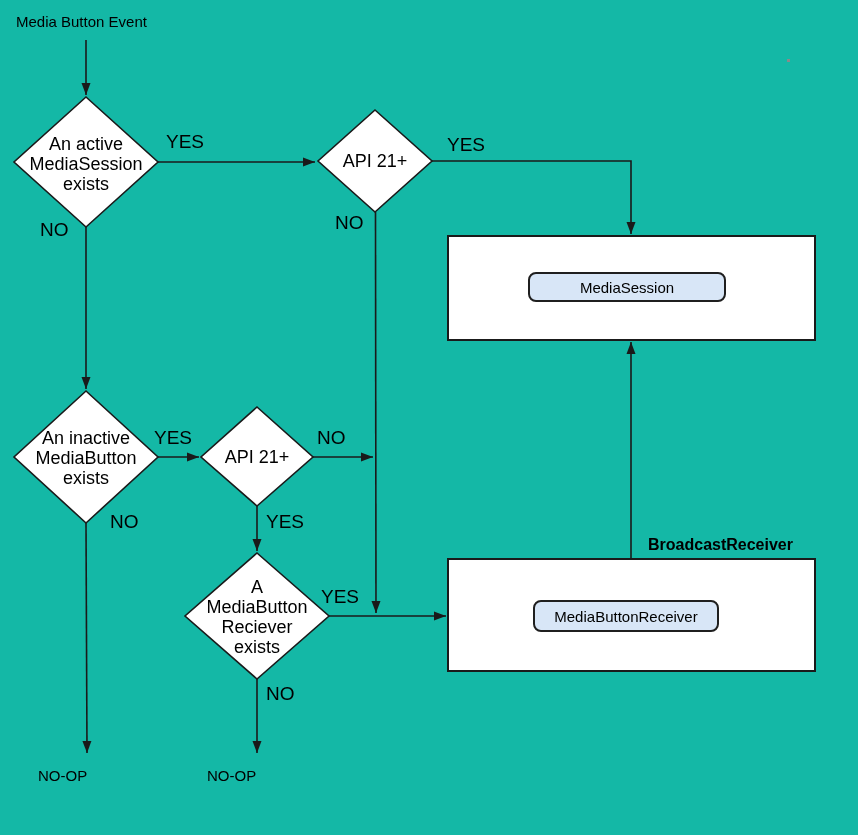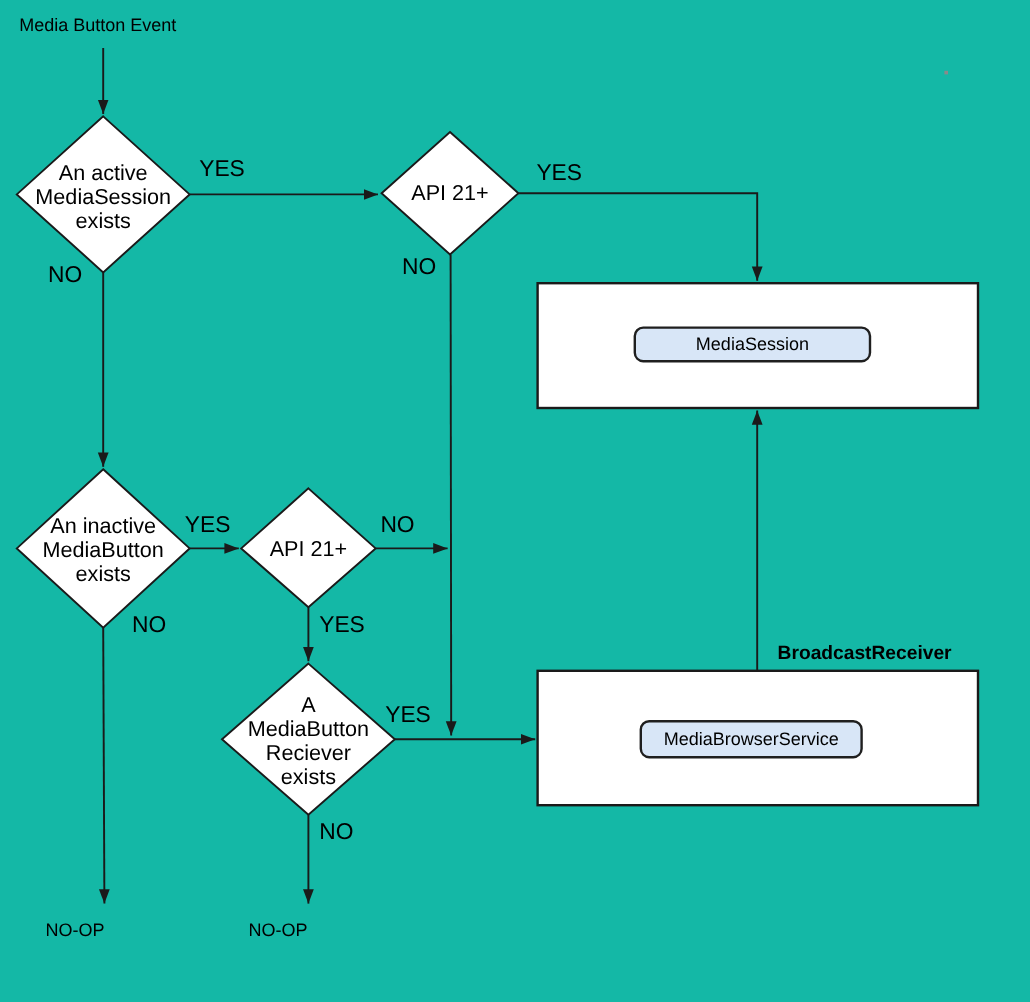--- a/index.html
+++ b/index.html
@@ -86,21 +86,21 @@
 MediaButton
 Reciever
 exists</div>
 
   <div class="lbl box-title" style="left:648px; top:536px;">BroadcastReceiver</div>
 
   <div class="component" style="left:528px; top:272px; width:198px; height:30px;">
     <span>MediaSession</span>
   </div>
   <div class="component" style="left:533px; top:600px; width:186px; height:32px;">
-    <span>MediaBrowserService</span>
+    <span>MediaButtonReceiver</span>
   </div>
 
   <span class="lbl edge-lbl" style="left:166px; top:131px;">YES</span>
   <span class="lbl edge-lbl" style="left:40px; top:219px;">NO</span>
   <span class="lbl edge-lbl" style="left:447px; top:134px;">YES</span>
   <span class="lbl edge-lbl" style="left:335px; top:212px;">NO</span>
   <span class="lbl edge-lbl" style="left:154px; top:427px;">YES</span>
   <span class="lbl edge-lbl" style="left:110px; top:511px;">NO</span>
   <span class="lbl edge-lbl" style="left:317px; top:427px;">NO</span>
   <span class="lbl edge-lbl" style="left:266px; top:511px;">YES</span>

